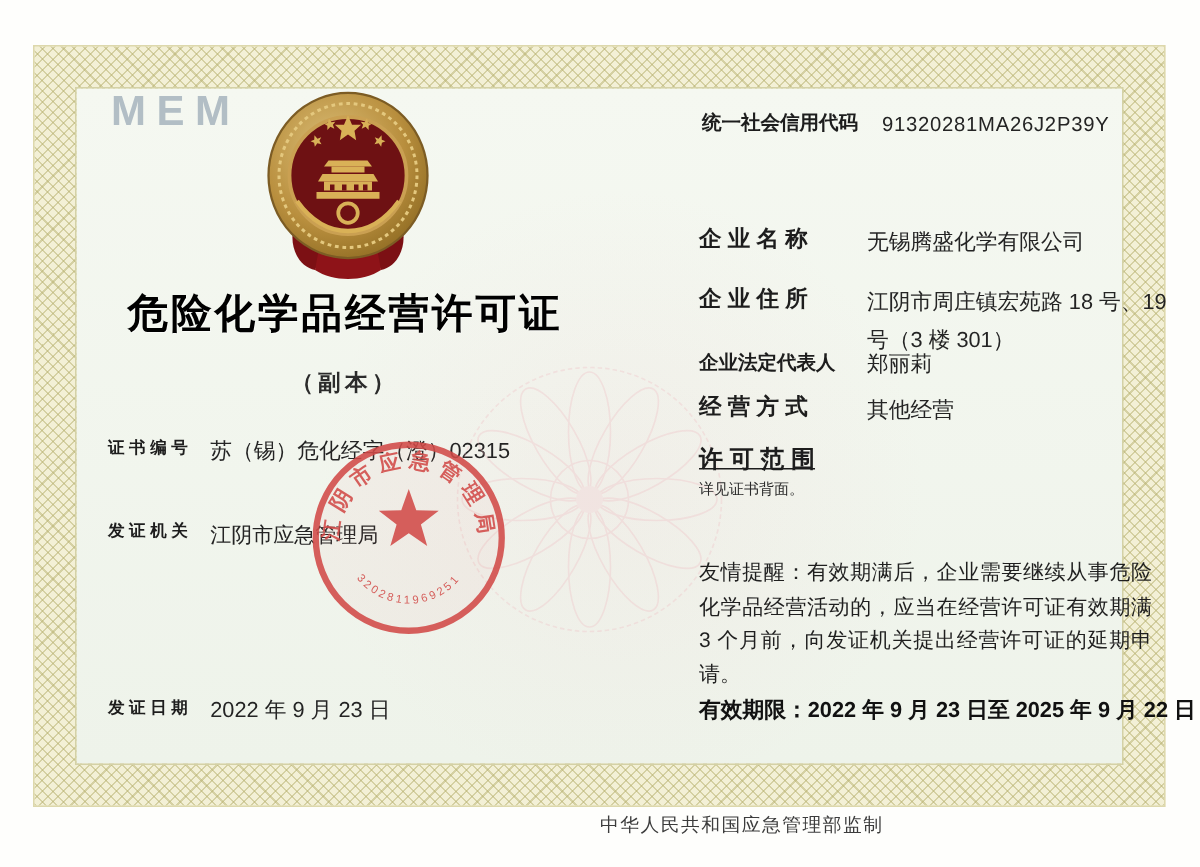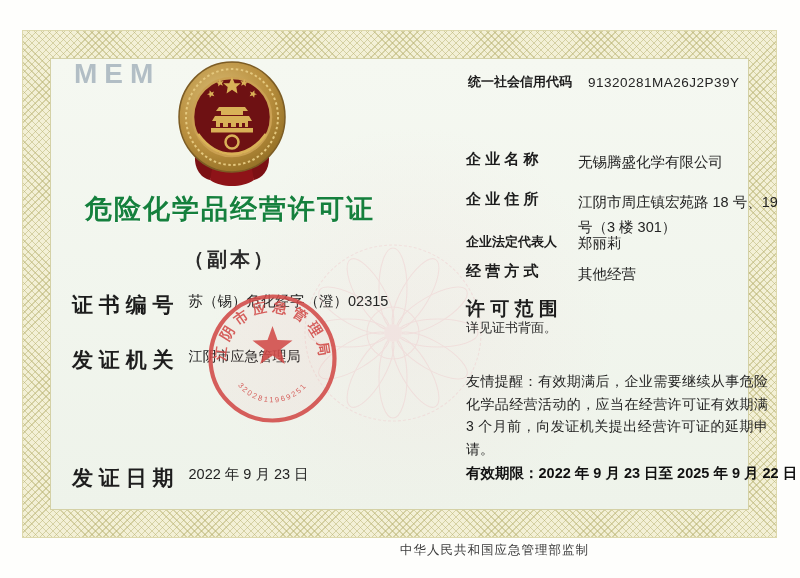--- a/index.html
+++ b/index.html
@@ -34,48 +34,48 @@
   .abs{position:absolute;}
   .mem{
     left:74px;top:58px;
     font-size:28px;font-weight:bold;letter-spacing:7px;
     color:#b2bec5;
   }
   .emblem{left:162px;top:54px;}
   .title{
     left:58px;top:191px;width:344px;text-align:center;
     font-size:27px;font-weight:bold;letter-spacing:2px;
-    color:#15803d;
+    color:#000000;
     text-shadow:0.5px 0.5px 0 rgba(255,255,255,.6);
   }
   .subtitle{
     left:58px;top:246px;width:344px;text-align:center;
-    font-size:20px;font-weight:bold;letter-spacing:3px;color:#2b2b2b;
+    font-size:15px;font-weight:bold;letter-spacing:3px;color:#2b2b2b;
   }
   .field-row{display:flex;align-items:flex-start;}
-  .fl-label{font-weight:bold;font-size:21px;color:#1d1d1d;white-space:nowrap;}
+  .fl-label{font-weight:bold;font-size:11px;color:#1d1d1d;white-space:nowrap;}
   .fl-value{font-size:14.5px;color:#242424;margin-left:15px;line-height:1.5;}
   .row-certno{left:72px;top:291px;}
   .row-issuer{left:72px;top:346px;}
   .row-issuer .fl-value{font-size:14px;}
   .row-issuedate{left:72px;top:464px;}
   
   .row-credit{left:468px;top:73px;}
   .row-credit .fl-label{font-size:13px;}
   .row-credit .fl-value{font-size:13.5px;margin-left:16px;letter-spacing:0.5px;}
   .fr-label{font-weight:bold;font-size:15px;color:#1d1d1d;white-space:nowrap;width:104px;flex:none;}
   .fr-value{font-size:14.5px;color:#242424;margin-left:8px;line-height:1.75;}
   .row-company{left:466px;top:150px;}
   .row-address{left:466px;top:190px;}
   .row-address .fr-value{width:200px;}
   .row-legal{left:466px;top:231px;}
   .row-legal .fr-label{font-size:13px;width:104px;padding-top:2px;}
   .row-mode{left:466px;top:262px;}
-  .scope-label{left:466px;top:296px;font-weight:bold;font-size:19px;color:#1d1d1d;}
-  .scope-note{left:466px;top:319px;font-size:13px;color:#2a2a2a;}
+  .scope-label{left:466px;top:296px;font-weight:bold;font-size:16px;color:#1d1d1d;text-decoration:underline;}
+  .scope-note{left:466px;top:319px;font-size:10px;color:#2a2a2a;}
   .reminder{
     left:466px;top:352px;width:302px;
     font-size:14px;line-height:1.62;color:#1f1f1f;
     text-align:justify;
     margin-top:18px;
   }
   .validity{left:466px;top:464px;font-size:14.5px;font-weight:bold;color:#111;white-space:nowrap;}
   .validity .v-label{font-weight:bold;}
   .footer{
     left:400px;top:542px;width:372px;text-align:left;

